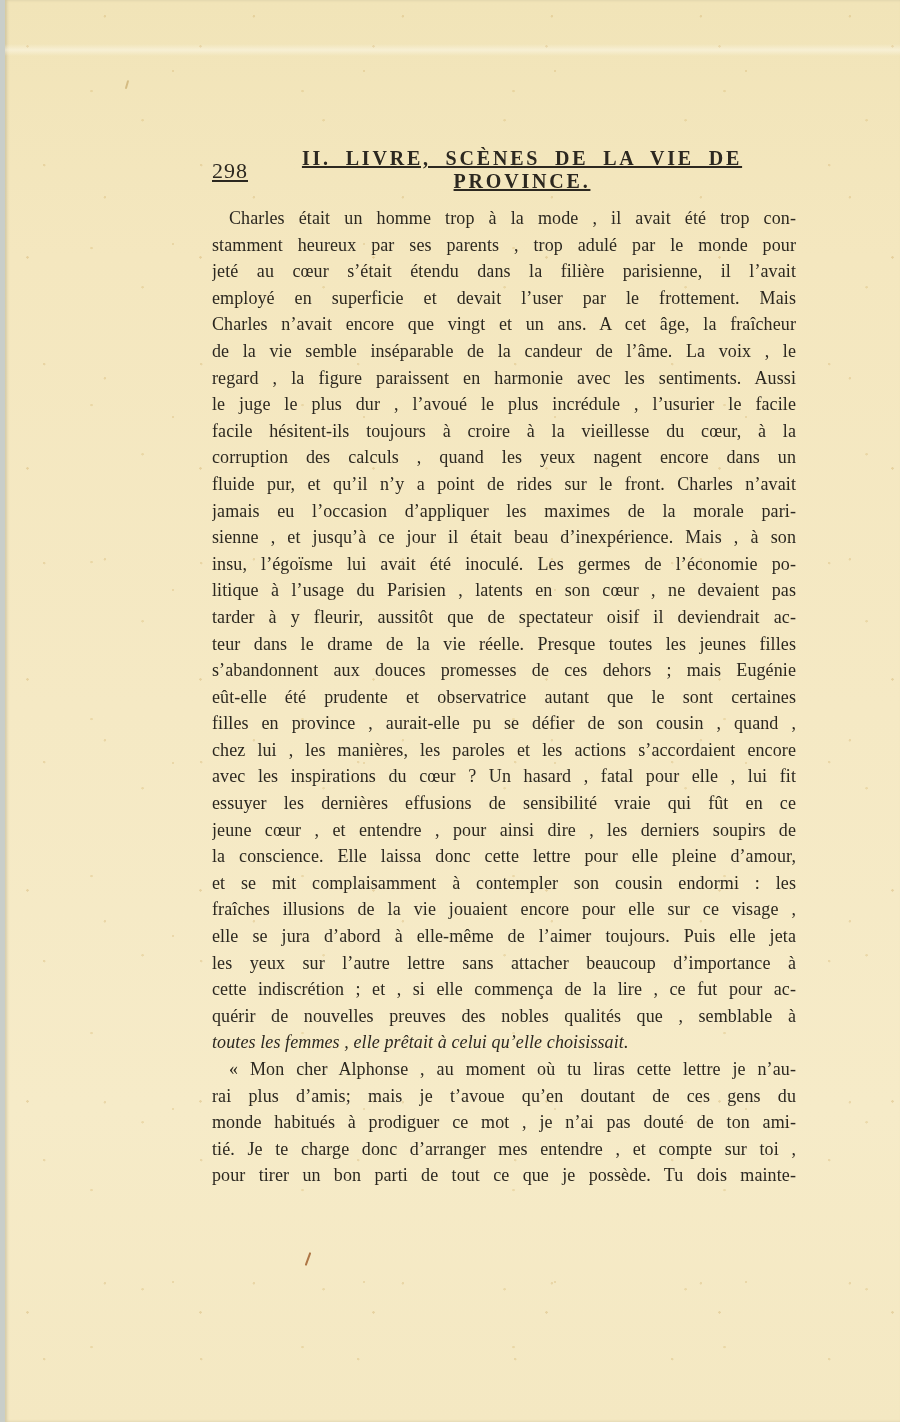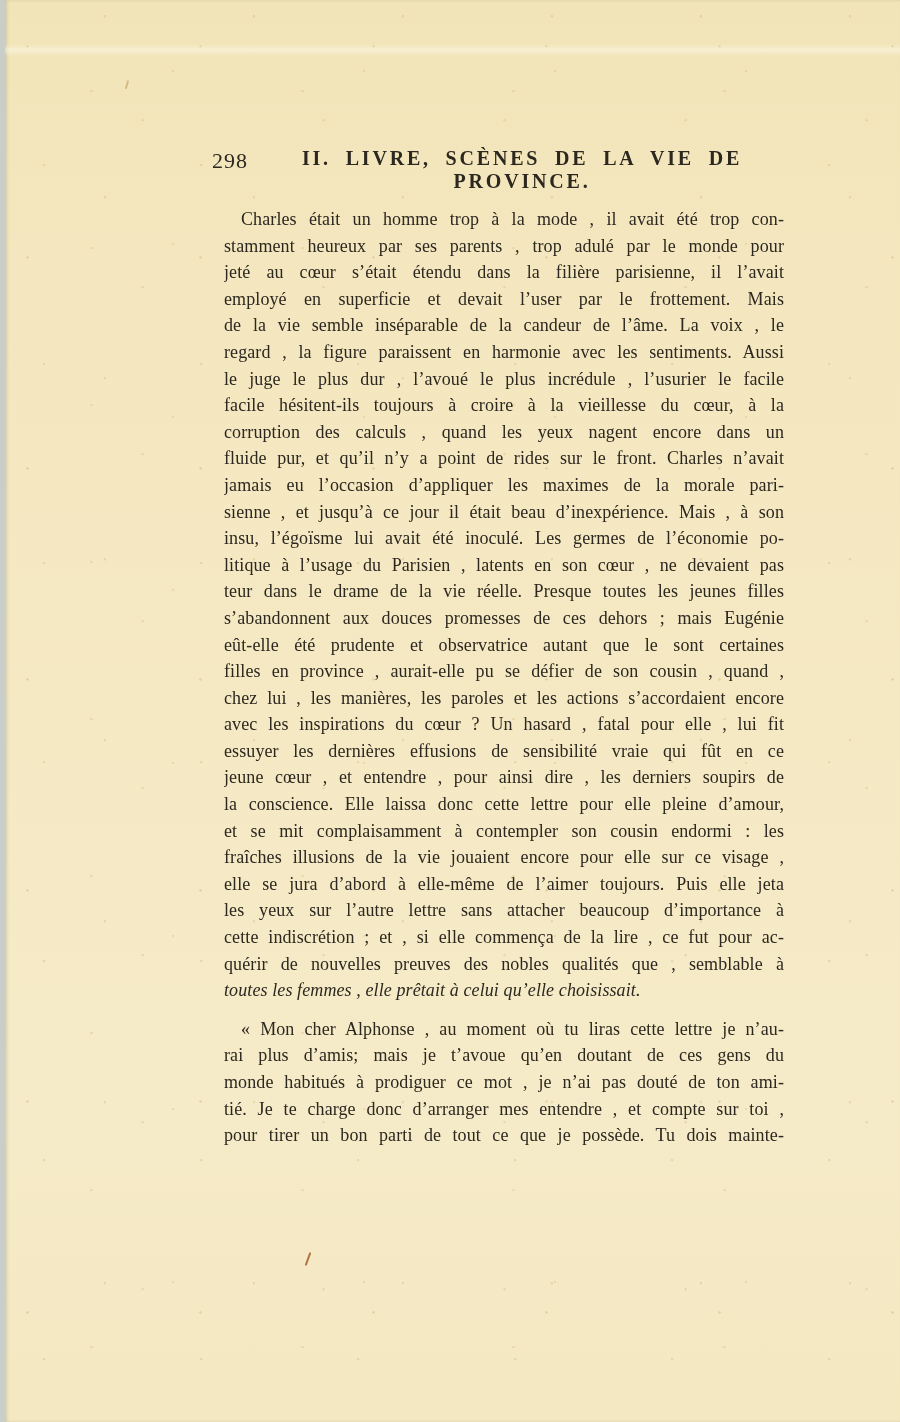--- a/index.html
+++ b/index.html
@@ -53,38 +53,39 @@
   .text-block {
     position: absolute;
     left: 212px;
     top: 148px;
     width: 584px;
     color: #2c2820;
   }
 
   .running-head {
     display: flex;
-    align-items: flex-start;
+    align-items: center;
     margin-bottom: 11px;
+    text-decoration: underline;
   }
   .pagenum {
     font-size: 22px;
     letter-spacing: 1px;
   }
   .runtitle {
     flex: 1;
     text-align: center;
     font-size: 20px;
     font-weight: bold;
     letter-spacing: 2.8px;
     word-spacing: 7px;
     transform: translateY(-1px);
   }
 
-  .paragraph { margin: 12px; }
+  .paragraph { margin: 0; }
   .line {
     font-size: 18px;
     line-height: 26.6px;
     height: 26.6px;
     overflow: hidden;
     text-align: justify;
     text-align-last: justify;
     letter-spacing: 0.1px;
   }
   .line.indent { text-indent: 17px; }
@@ -125,30 +126,32 @@
   <div class="running-head">
     <span class="pagenum">298</span>
     <span class="runtitle">II. LIVRE, SCÈNES DE LA VIE DE PROVINCE.</span>
   </div>
   <div>
       <div class="paragraph">
         <div class="line indent">Charles était un homme trop à la mode , il avait été trop con-</div>
         <div class="line">stamment heureux par ses parents , trop adulé par le monde pour</div>
         <div class="line">jeté au cœur s’était étendu dans la filière parisienne, il l’avait</div>
         <div class="line">employé en superficie et devait l’user par le frottement. Mais</div>
+        <div class="line">Charles n’avait encore que vingt et un ans. A cet âge, la fraîcheur</div>
         <div class="line">de la vie semble inséparable de la candeur de l’âme. La voix , le</div>
         <div class="line">regard , la figure paraissent en harmonie avec les sentiments. Aussi</div>
         <div class="line">le juge le plus dur , l’avoué le plus incrédule , l’usurier le facile</div>
         <div class="line">facile hésitent-ils toujours à croire à la vieillesse du cœur, à la</div>
         <div class="line">corruption des calculs , quand les yeux nagent encore dans un</div>
         <div class="line">fluide pur, et qu’il n’y a point de rides sur le front. Charles n’avait</div>
         <div class="line">jamais eu l’occasion d’appliquer les maximes de la morale pari-</div>
         <div class="line">sienne , et jusqu’à ce jour il était beau d’inexpérience. Mais , à son</div>
         <div class="line">insu, l’égoïsme lui avait été inoculé. Les germes de l’économie po-</div>
         <div class="line">litique à l’usage du Parisien , latents en son cœur , ne devaient pas</div>
+        <div class="line">tarder à y fleurir, aussitôt que de spectateur oisif il deviendrait ac-</div>
         <div class="line">teur dans le drame de la vie réelle. Presque toutes les jeunes filles</div>
         <div class="line">s’abandonnent aux douces promesses de ces dehors ; mais Eugénie</div>
         <div class="line">eût-elle été prudente et observatrice autant que le sont certaines</div>
         <div class="line">filles en province , aurait-elle pu se défier de son cousin , quand ,</div>
         <div class="line">chez lui , les manières, les paroles et les actions s’accordaient encore</div>
         <div class="line">avec les inspirations du cœur ? Un hasard , fatal pour elle , lui fit</div>
         <div class="line">essuyer les dernières effusions de sensibilité vraie qui fût en ce</div>
         <div class="line">jeune cœur , et entendre , pour ainsi dire , les derniers soupirs de</div>
         <div class="line">la conscience. Elle laissa donc cette lettre pour elle pleine d’amour,</div>
         <div class="line">et se mit complaisamment à contempler son cousin endormi : les</div>

